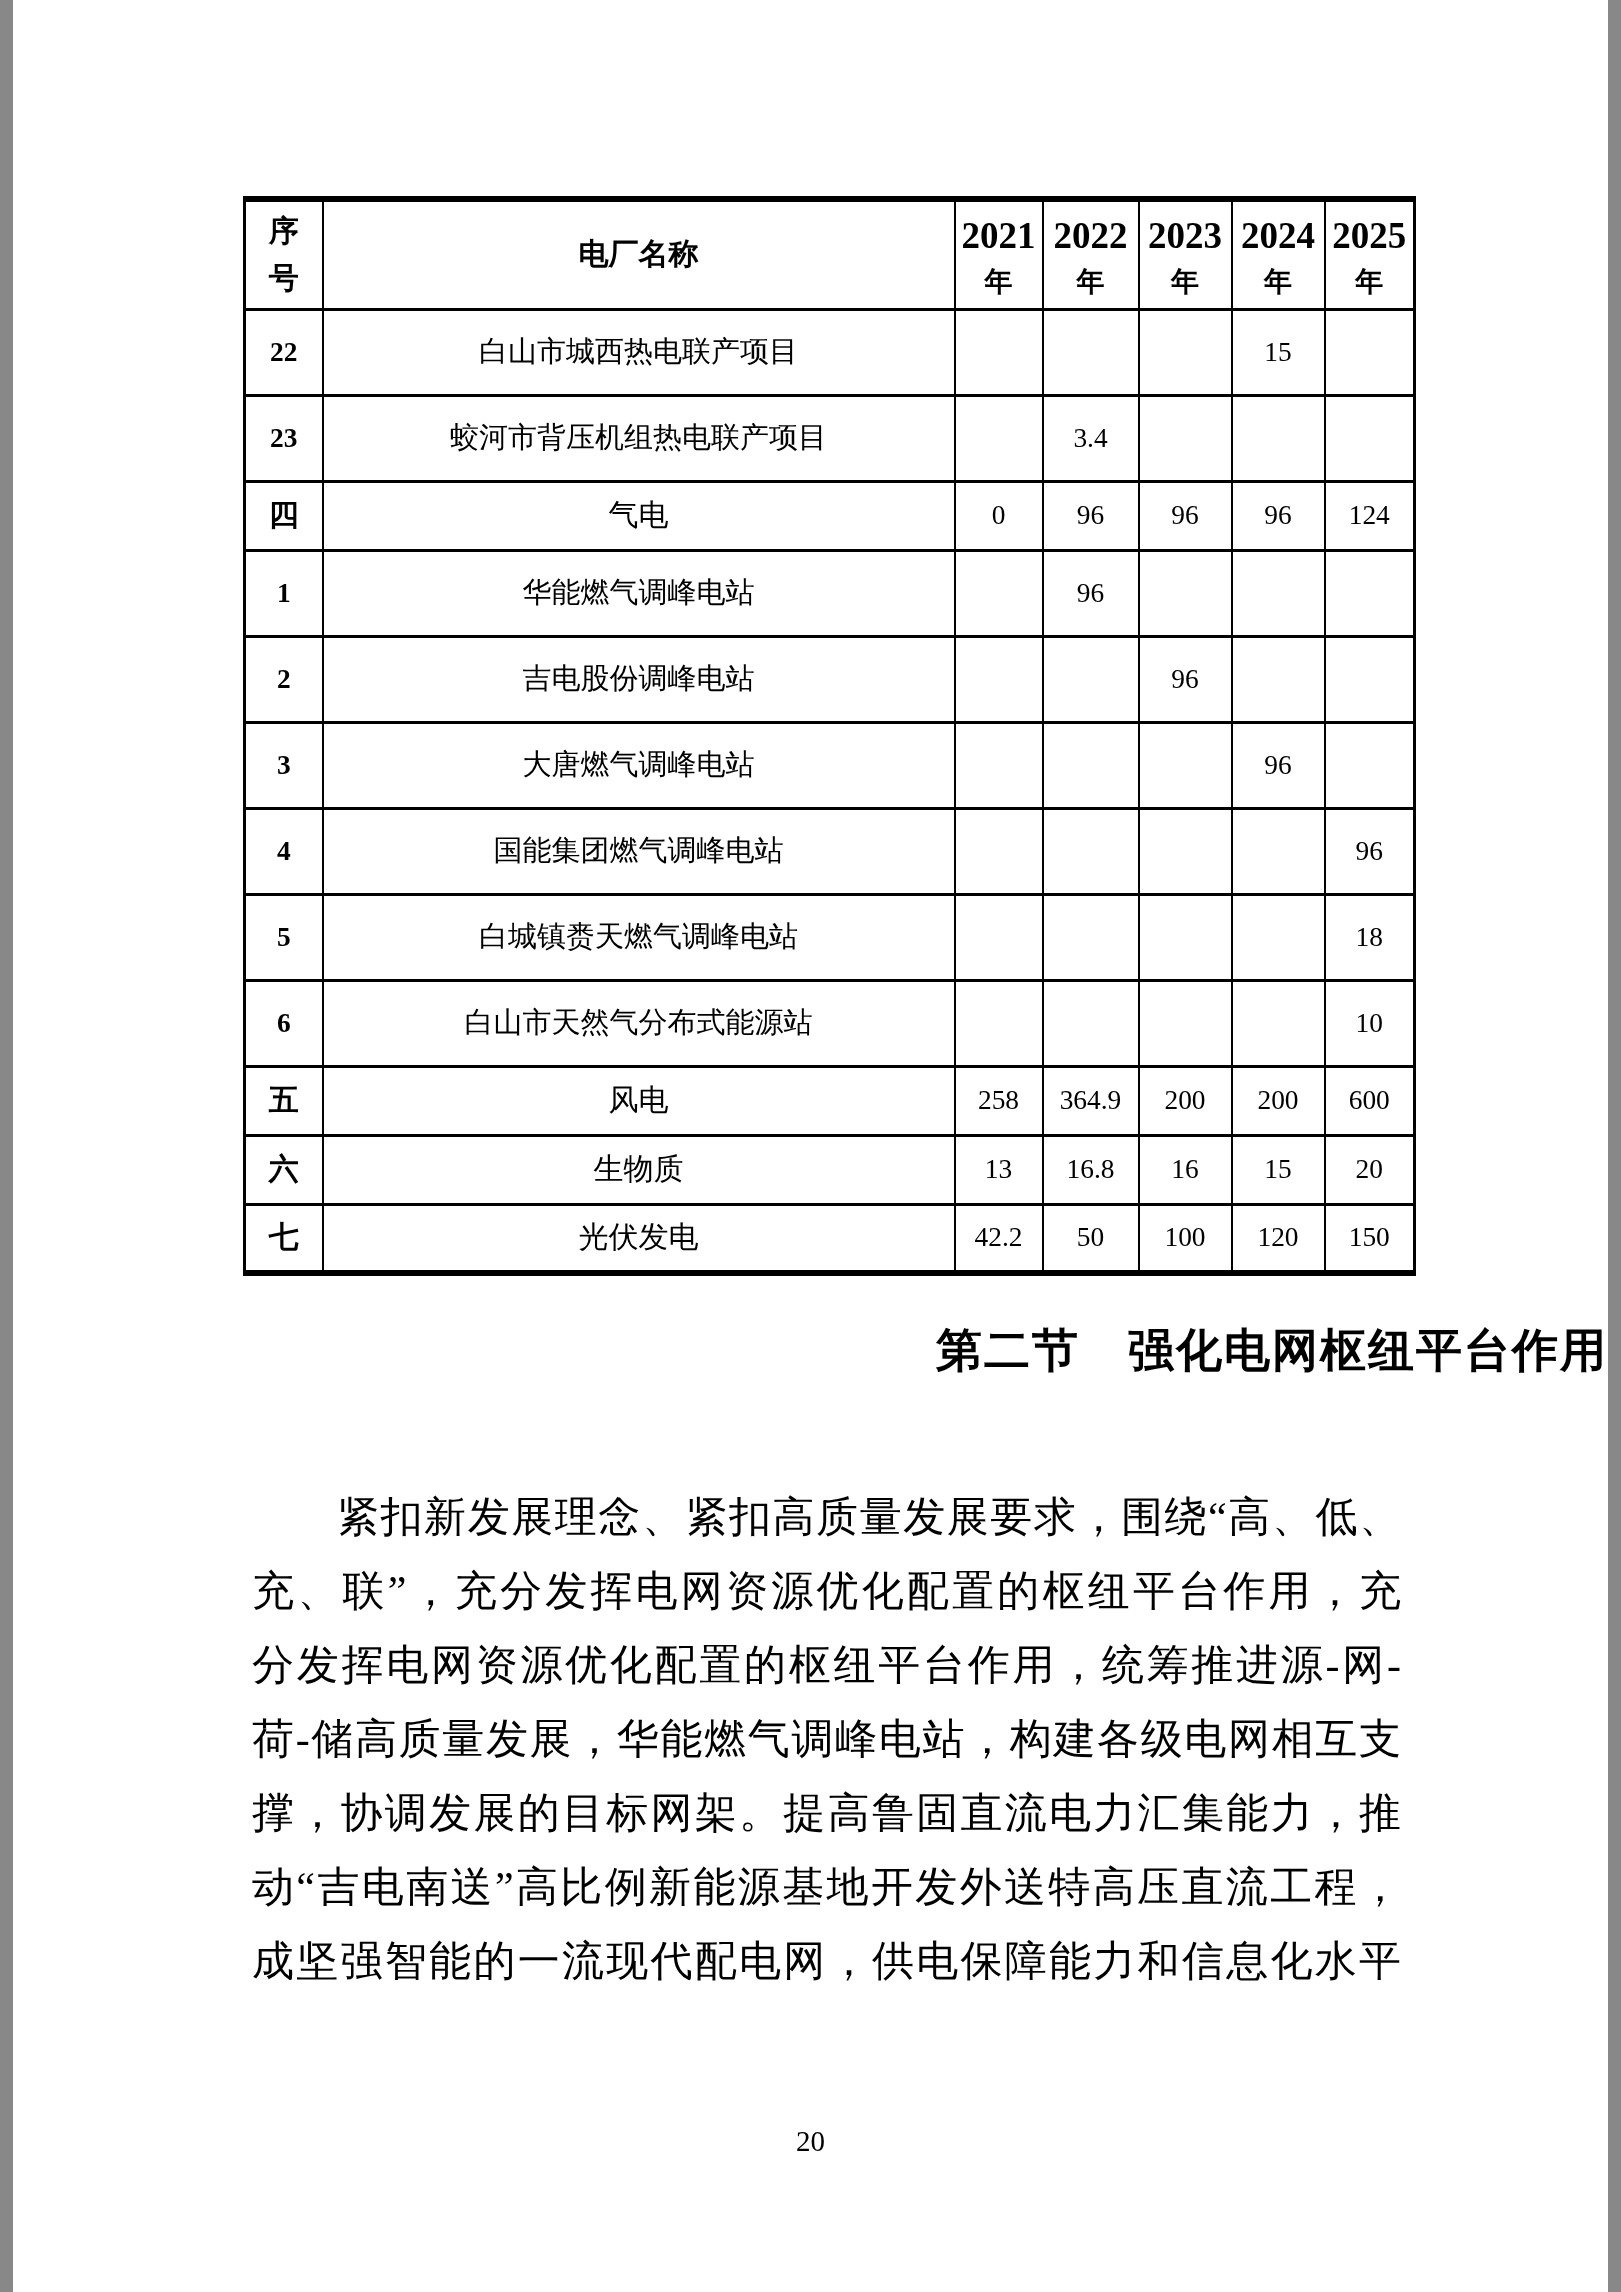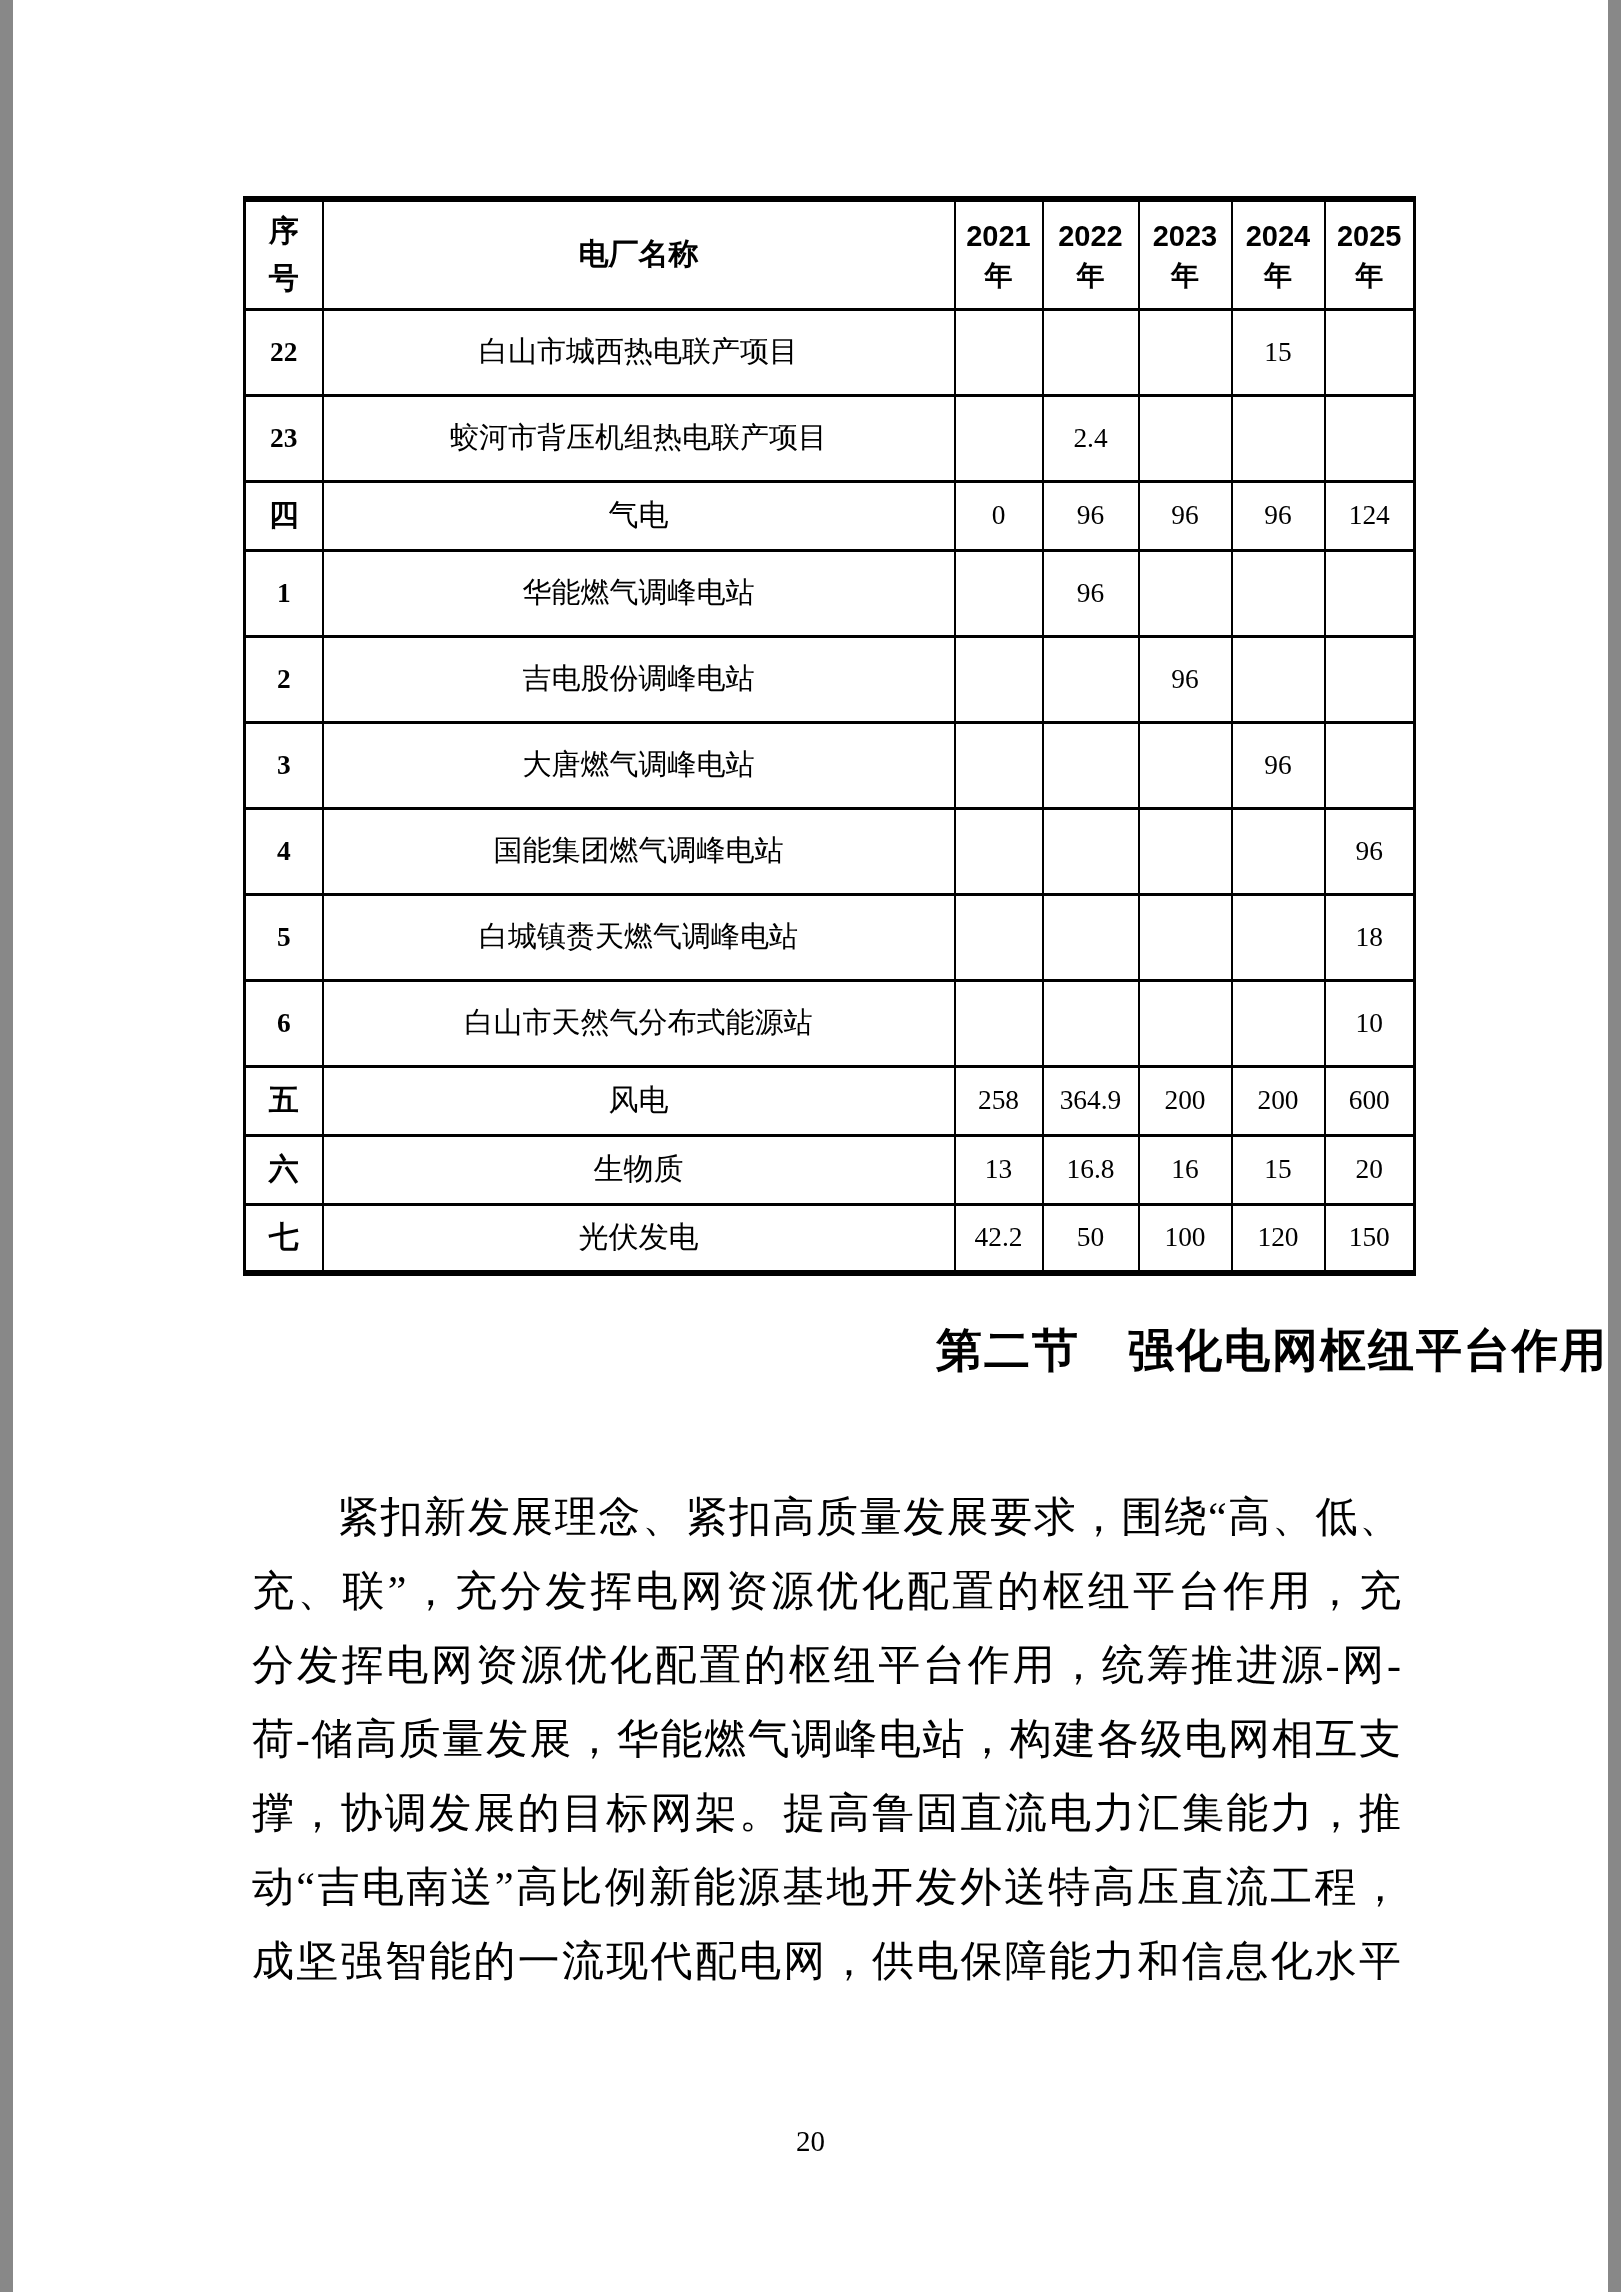--- a/index.html
+++ b/index.html
@@ -35,21 +35,21 @@
   table.plan thead tr { height:110px; }
   table.plan tbody tr { height:86px; }
   table.plan tbody tr.cat { height:69px; }
 
   th.h-index, th.h-name {
     font-family:"DejaVu Sans","Liberation Sans",sans-serif;
     font-weight:bold; font-size:30px;
   }
   .index-wrap { display:inline-block; width:1.15em; word-break:break-all; line-height:1.55; }
   th.h-year { font-weight:bold; }
-  .year-num    { display:block; font-family:Liberation Sans, sans-serif; font-size:29px; line-height:1.45; }
+  .year-num    { display:block; font-family:Liberation Serif, serif; font-size:37px; line-height:1.45; }
   .year-suffix { display:block; font-family:"DejaVu Sans","Liberation Sans",sans-serif; font-size:28px; line-height:1.35; }
 
   td.idx { font-size:27.4px; font-weight:bold; font-family:"Liberation Serif","DejaVu Serif",serif; }
   td.name { font-size:29px; font-family:Liberation Mono, monospace; }
   td.val { font-size:27.4px; font-family:"Liberation Serif","DejaVu Serif",serif; }
   tr.cat td.idx  { font-family:"DejaVu Sans","Liberation Sans",sans-serif; font-size:30px; }
   tr.cat td.name { font-family:"DejaVu Sans","Liberation Sans",sans-serif; font-weight:normal; font-size:30px; }
 
   
   .section-heading {
@@ -138,21 +138,21 @@
           <td class="val"></td>
           <td class="val"></td>
           <td class="val"></td>
           <td class="val">15</td>
           <td class="val"></td>
         </tr>
         <tr>
           <td class="idx">23</td>
           <td class="name">蛟河市背压机组热电联产项目</td>
           <td class="val"></td>
-          <td class="val">2.4</td>
+          <td class="val">3.4</td>
           <td class="val"></td>
           <td class="val"></td>
           <td class="val"></td>
         </tr>
         <tr class="cat">
           <td class="idx">四</td>
           <td class="name">气电</td>
           <td class="val">0</td>
           <td class="val">96</td>
           <td class="val">96</td>

